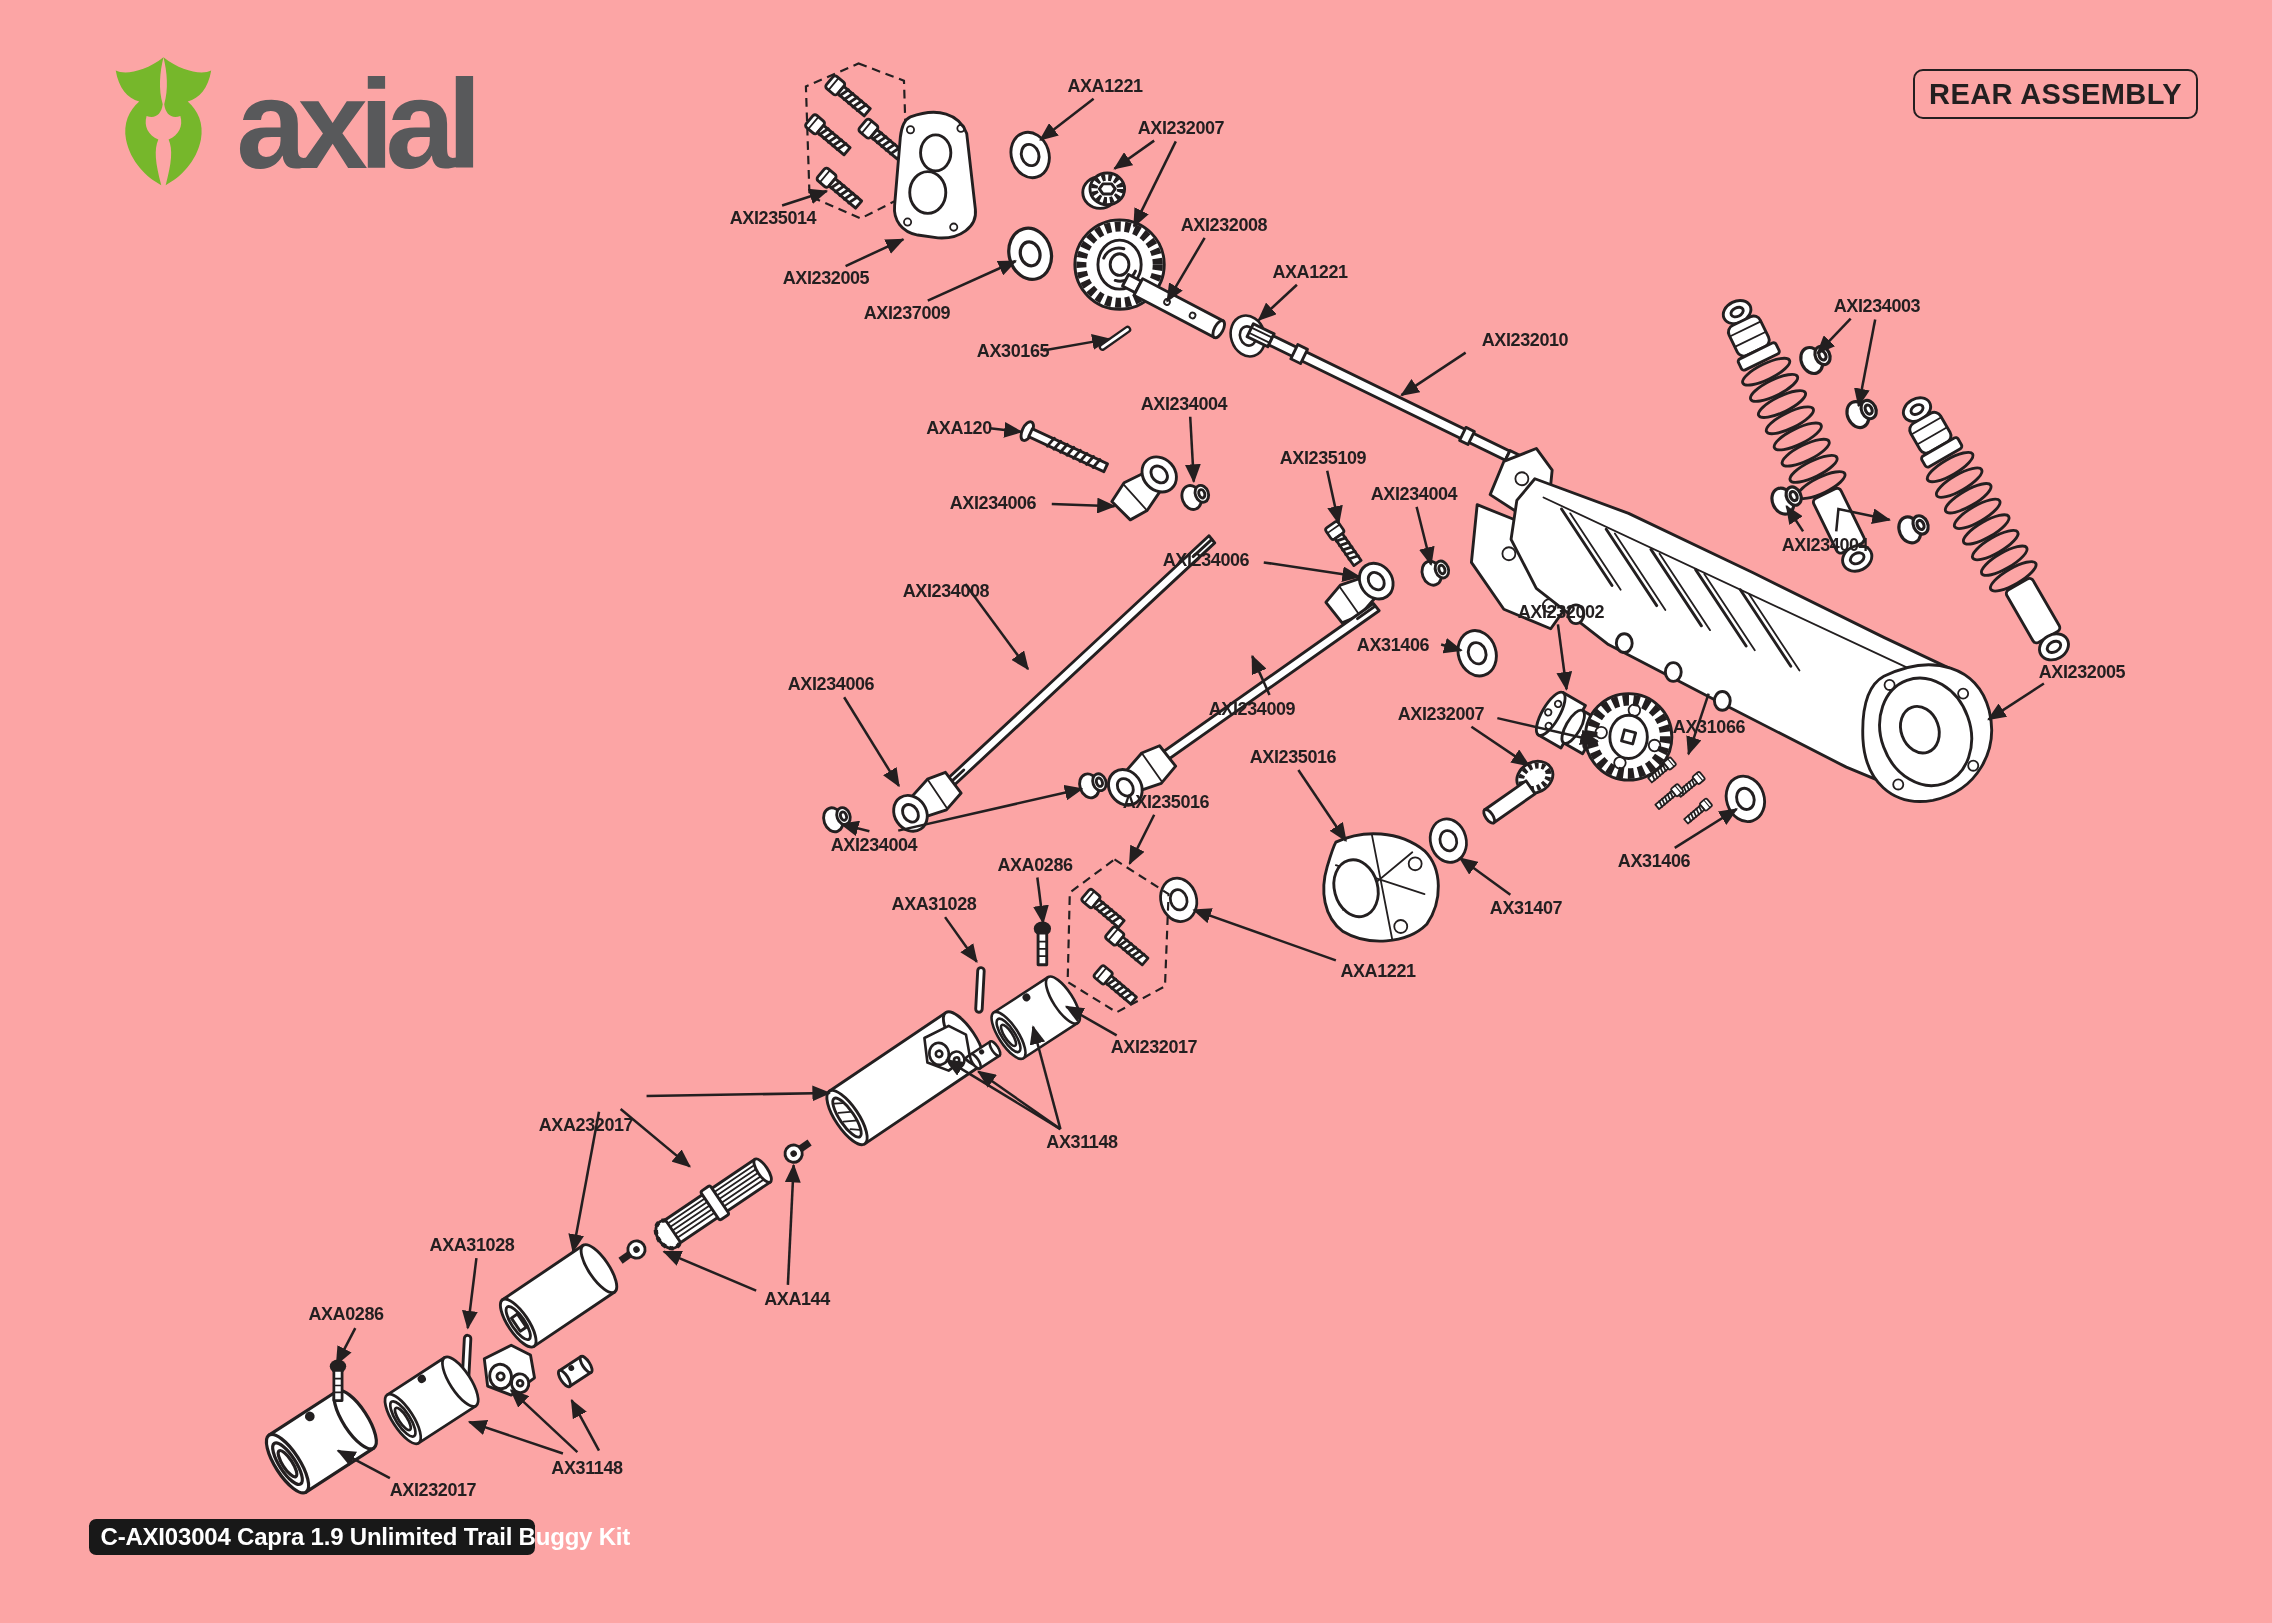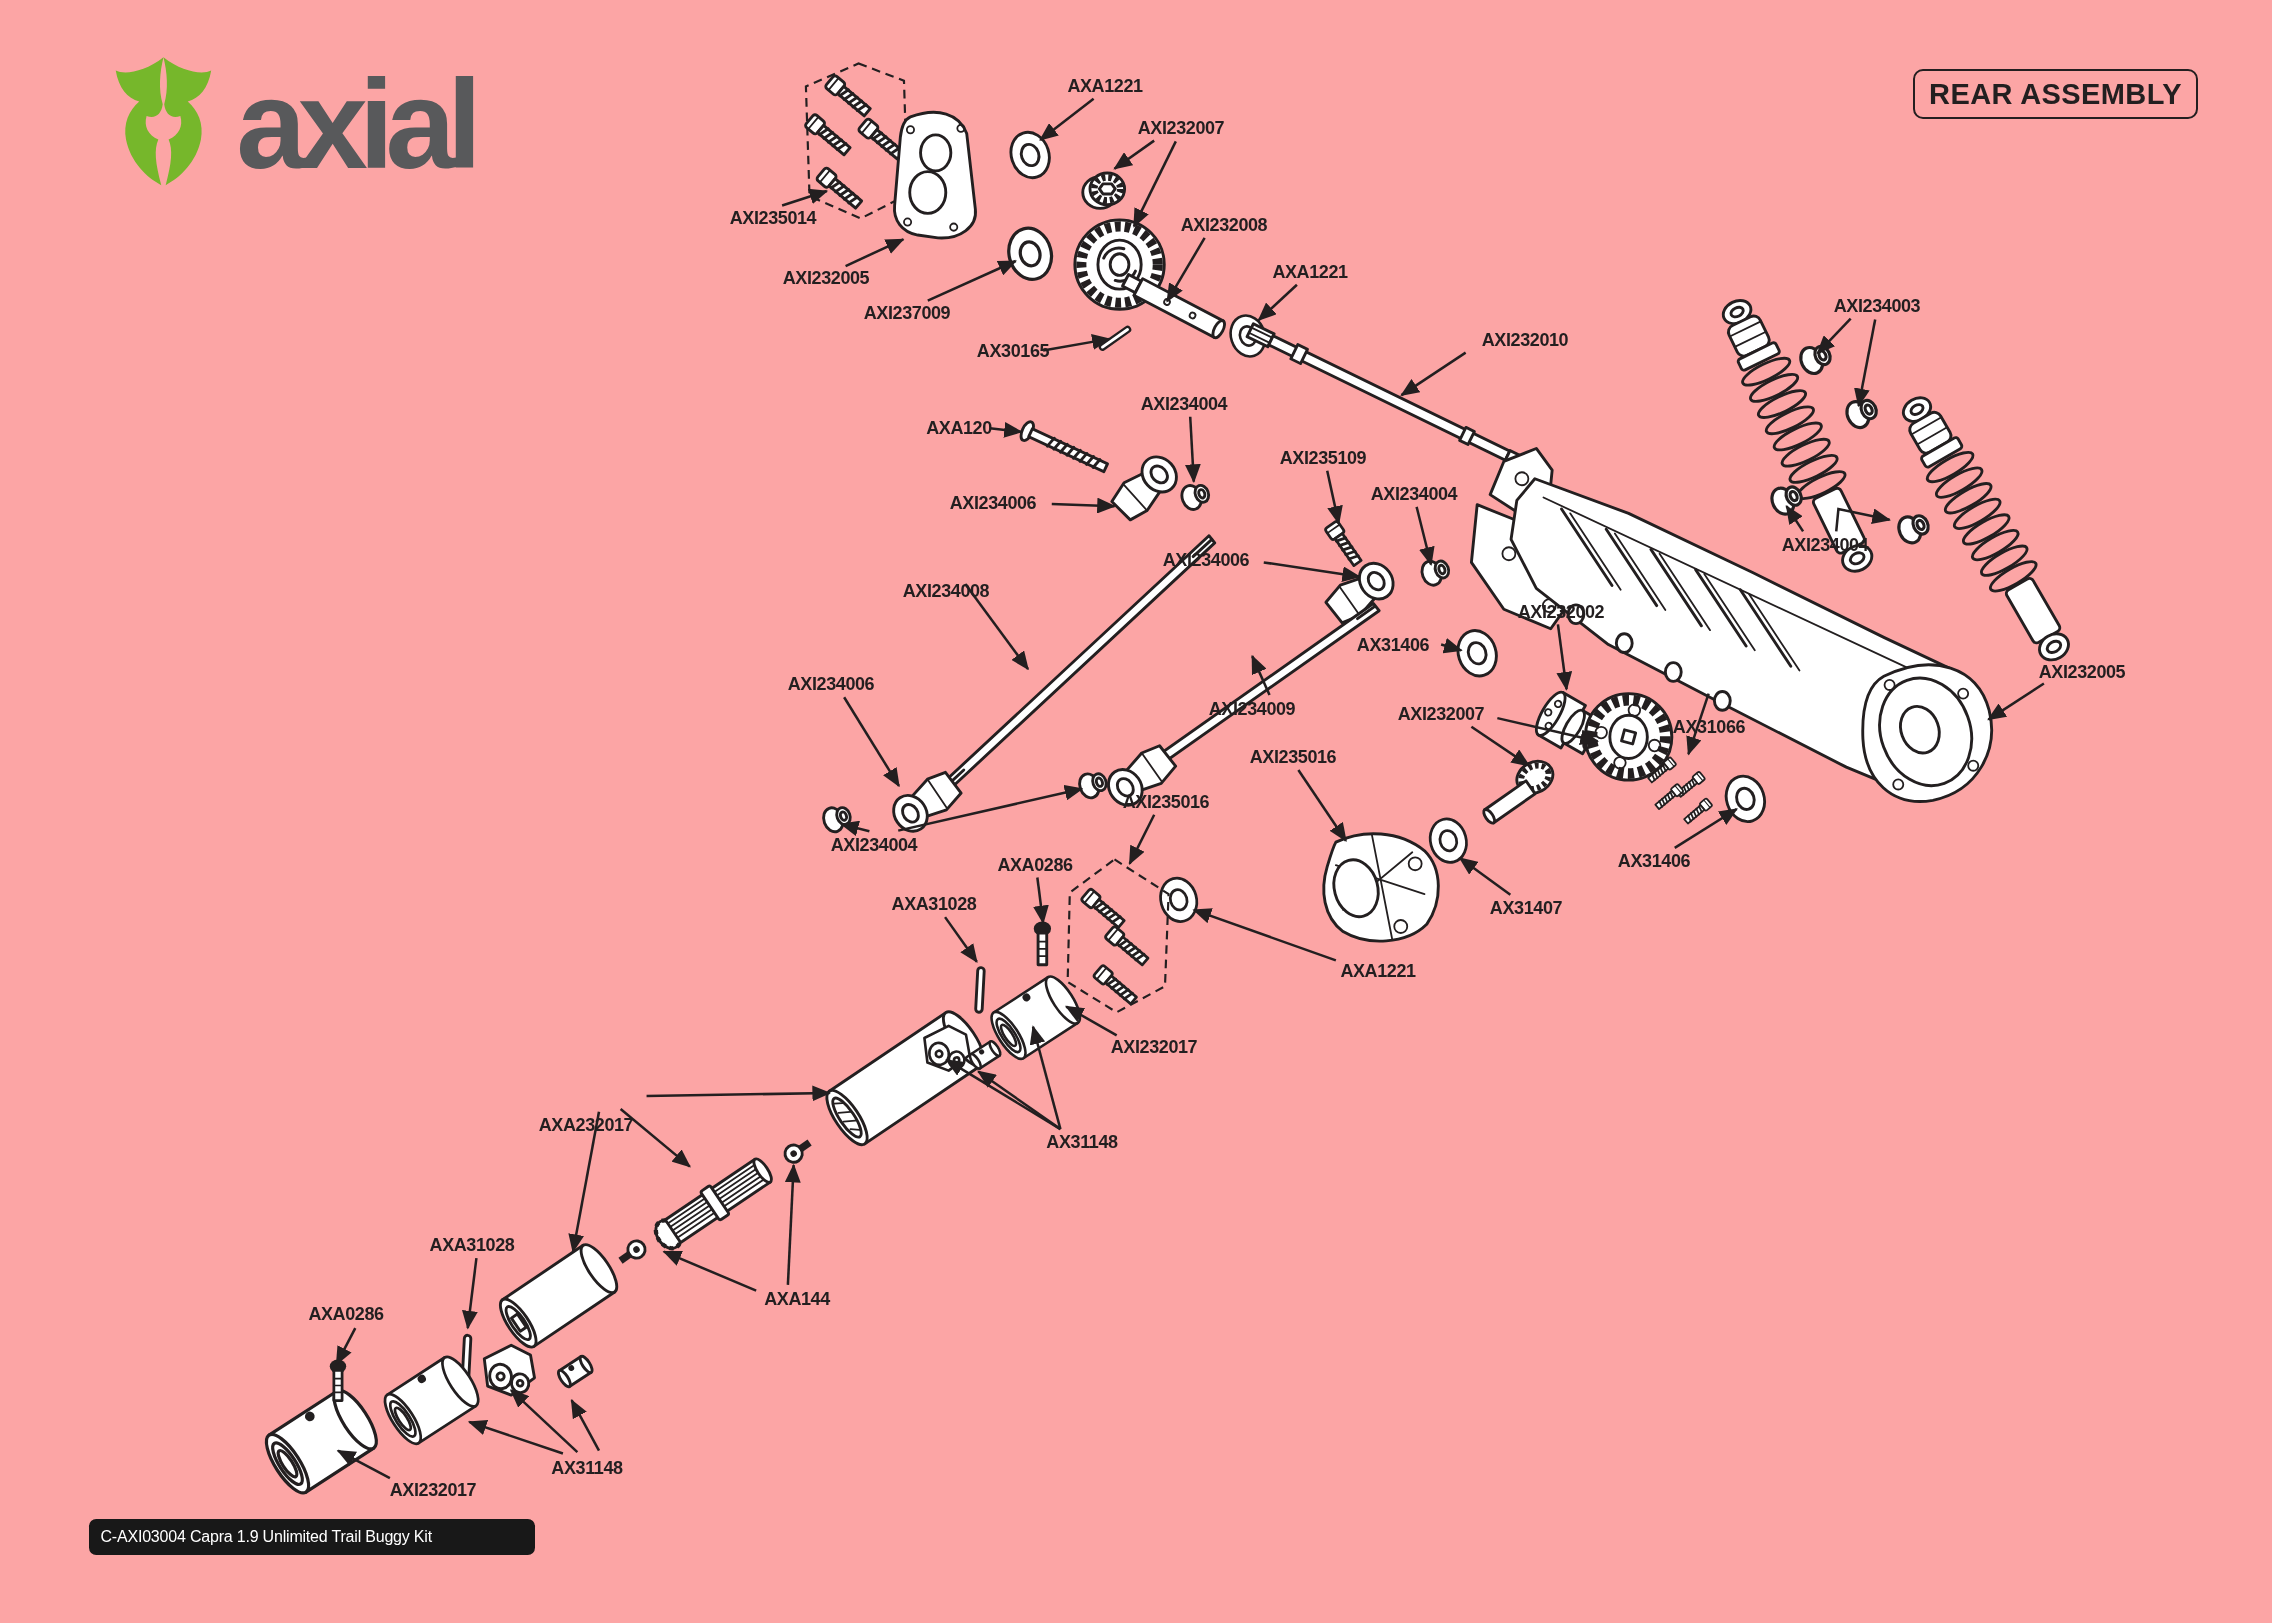--- a/index.html
+++ b/index.html
@@ -17,21 +17,21 @@
   
   .plabel{position:absolute;transform:translate(-50%,-50%);font-size:18px;font-weight:bold;
           letter-spacing:-0.4px;white-space:nowrap;color:#231f20;}
   
   .titlebox{position:absolute;left:1913px;top:69px;width:281px;height:46px;border:2.5px solid #231f20;
             border-radius:10px;display:flex;align-items:center;justify-content:center;
             font-size:29px;font-weight:bold;letter-spacing:0.4px;}
   
   .kitpill{position:absolute;left:89px;top:1519px;width:446px;height:36px;background:#181818;
            border-radius:7.2px;display:flex;align-items:center;padding:0 0 0 11.5px;box-sizing:border-box;}
-  .kitpill span{color:#ffffff;font-size:16px;font-weight:normal;letter-spacing:-0.2px;white-space:nowrap;}
+  .kitpill span{color:#ffffff;font-size:24px;font-weight:bold;letter-spacing:-0.2px;white-space:nowrap;}
   .brandtext{font-size:175px;font-weight:bold;letter-spacing:-12px;fill:#58595b;
              font-family:"Liberation Sans",sans-serif;}
 </style>
 </head>
 <body>
 
 <div class="stage">
 
   <svg class="art" width="591" height="216" viewBox="0 0 820 300" style="left:79px;top:40px;">
     <g transform="translate(20,18) scale(1.02)">

